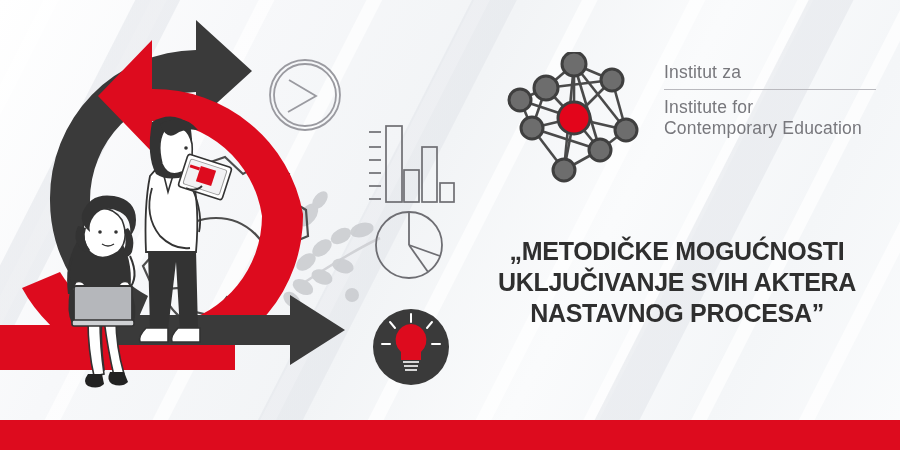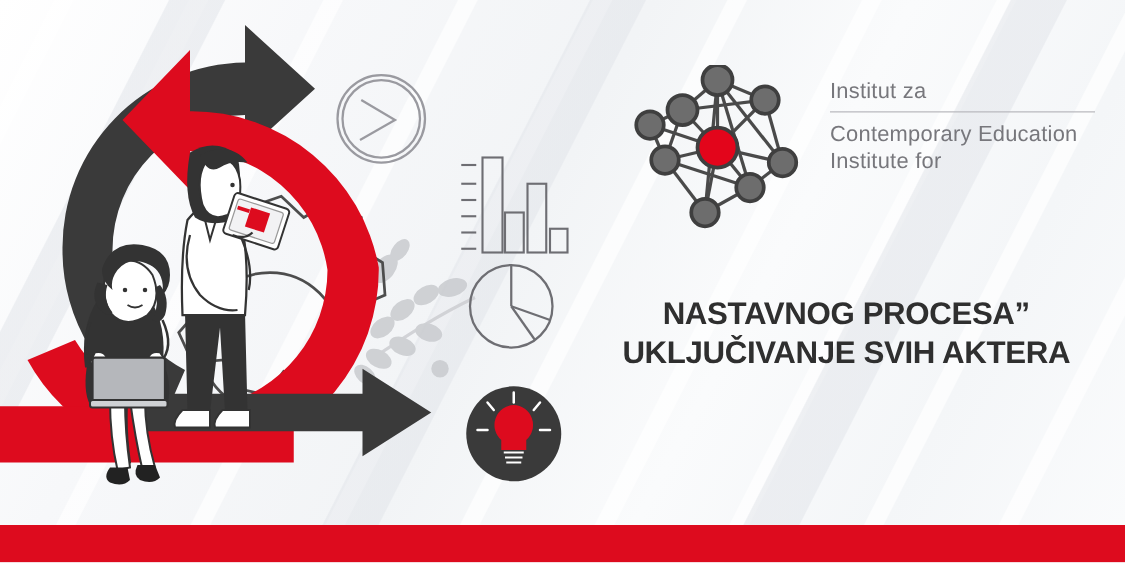--- a/index.html
+++ b/index.html
@@ -351,25 +351,26 @@
         <circle cx="32" cy="76" r="11" fill="#6d6d6d" stroke="#3f3f3f" stroke-width="3"></circle>
         <circle cx="64" cy="118" r="11" fill="#6d6d6d" stroke="#3f3f3f" stroke-width="3"></circle>
         <circle cx="100" cy="98" r="11" fill="#6d6d6d" stroke="#3f3f3f" stroke-width="3"></circle>
         <circle cx="126" cy="78" r="11" fill="#6d6d6d" stroke="#3f3f3f" stroke-width="3"></circle>
         <circle cx="74" cy="66" r="16" fill="#e3051b" stroke="#3f3f3f" stroke-width="3"></circle>
       </g>
     </svg>
     <div class="logo-text">
       <div class="logo-line-a">Institut za</div>
       <div class="logo-divider"></div>
+      <div class="logo-line-b">Institute for</div>
       <div class="logo-line-b">Contemporary Education</div>
-      <div class="logo-line-b">Institute for</div>
     </div>
   </div>
 
   <div class="headline">
+    <div>„METODIČKE MOGUĆNOSTI</div>
+    <div>UKLJUČIVANJE SVIH AKTERA</div>
     <div>NASTAVNOG PROCESA”</div>
-    <div>UKLJUČIVANJE SVIH AKTERA</div>
   </div>
 
   <div class="bottom-bar"></div>
 
 </div>
 
 </body></html>

